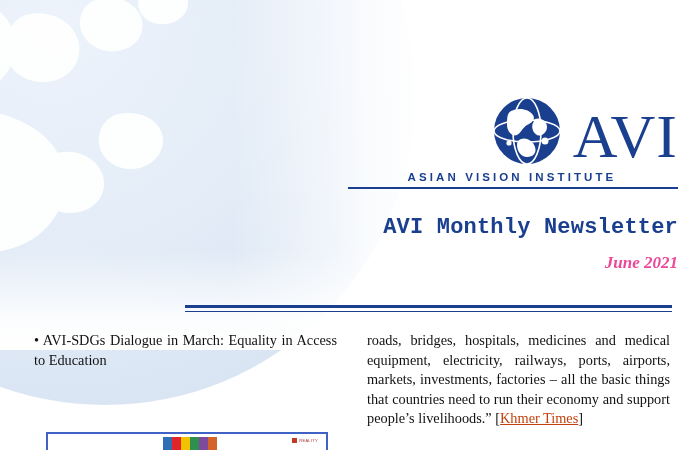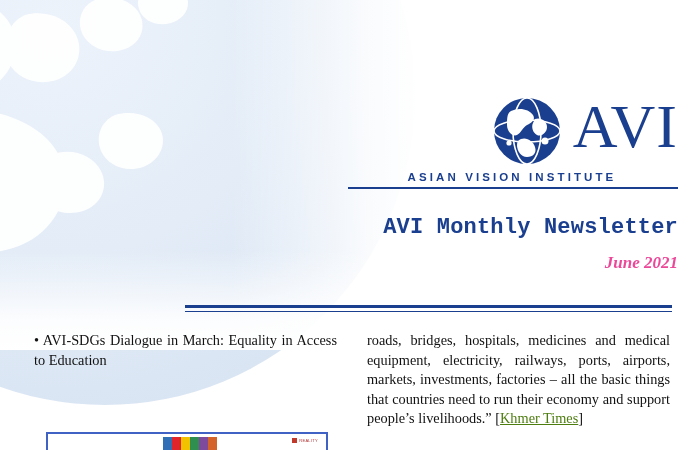--- a/index.html
+++ b/index.html
@@ -61,21 +61,21 @@
   
   .header {
     position: absolute;
     right: 22px;
     top: 95px;
     width: 330px;
     text-align: right;
   }
   .logo-row {
     display: flex;
-    align-items: flex-start;
+    align-items: flex-end;
     justify-content: flex-end;
     gap: 10px;
   }
   .logo-mark {
     width: 72px;
     height: 72px;
     position: relative;
     flex: none;
   }
   .logo-text {
@@ -156,21 +156,21 @@
   }
   .col p {
     margin: 0 0 10px 0;
     text-align: justify;
     text-justify: inter-word;
   }
   .col p.bullet {
     text-indent: 0;
   }
   .link {
-    color: #4d7c0f;
+    color: #c2410c;
   }
 
   
   .teaser {
     position: absolute;
     left: 46px;
     top: 432px;
     width: 278px;
     height: 18px;
     border: 2px solid #3f62c4;

